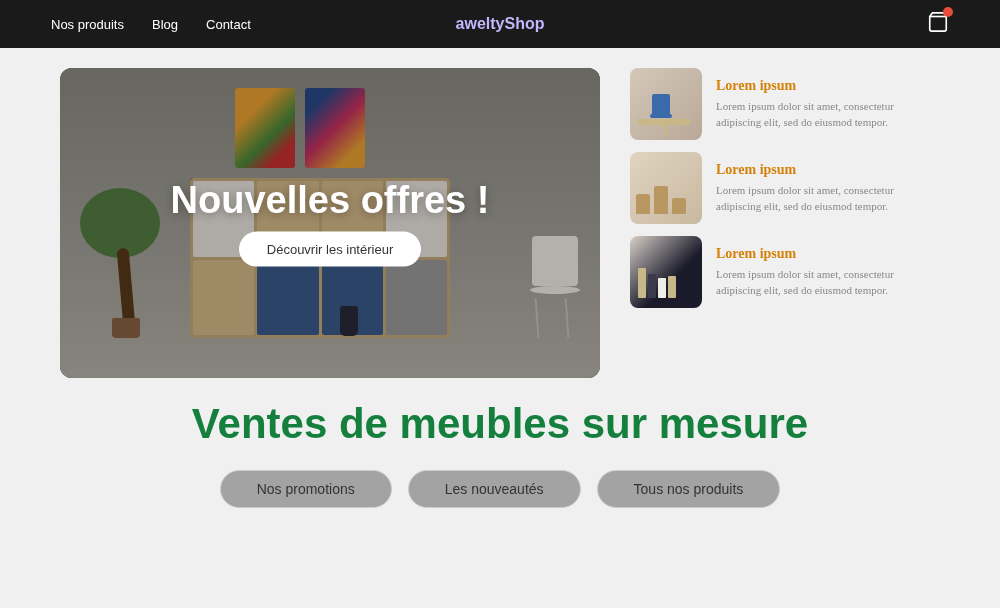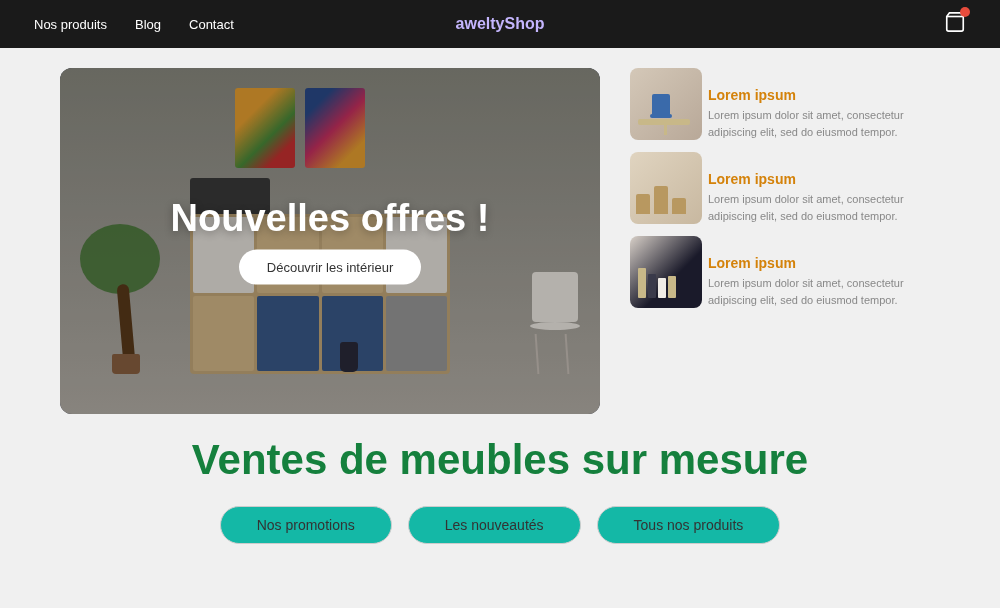--- a/index.html
+++ b/index.html
@@ -11,21 +11,21 @@
       overflow: hidden;
     }
 
     
     .navbar {
       background: #1a1a1a;
       height: 48px;
       display: flex;
       align-items: center;
       justify-content: space-between;
-      padding: 0 34px;
+      padding: 0 51px;
     }
     .nav-links {
       display: flex;
       gap: 28px;
     }
     .nav-link {
       color: #ffffff;
       font-size: 13px;
       text-decoration: none;
       cursor: pointer;
@@ -72,21 +72,21 @@
     .hero-section {
       display: flex;
       gap: 30px;
       width: 100%;
       max-width: 880px;
     }
 
     
     .hero-banner {
       width: 540px;
-      height: 346px;
+      height: 310px;
       border-radius: 12px;
       overflow: hidden;
       position: relative;
       flex-shrink: 0;
       background: #0f172a;
     }
 
     
     .hero-bg {
       width: 100%;
@@ -266,22 +266,23 @@
 
     
     .side-cards {
       display: flex;
       flex-direction: column;
       gap: 12px;
       flex: 1;
     }
     .side-card {
       display: flex;
-      gap: 6px;
-      align-items: flex-end;
+      gap: 14px;
+      align-items: center;
+      font-family: Liberation Serif, serif;
     }
     .side-card-thumb {
       width: 72px;
       height: 72px;
       border-radius: 8px;
       flex-shrink: 0;
       overflow: hidden;
       position: relative;
     }
     
@@ -397,21 +398,21 @@
       font-weight: 800;
       color: #15803d;
       margin-bottom: 22px;
     }
     .cta-buttons {
       display: flex;
       gap: 16px;
       justify-content: center;
     }
     .cta-btn {
-      background: #14b8a6;
+      background: #a3a3a3;
       border: 1.5px solid #ccc;
       border-radius: 30px;
       padding: 10px 36px;
       font-size: 14px;
       color: #333;
       cursor: pointer;
       font-weight: 400;
     }
   </style>
 </head>

